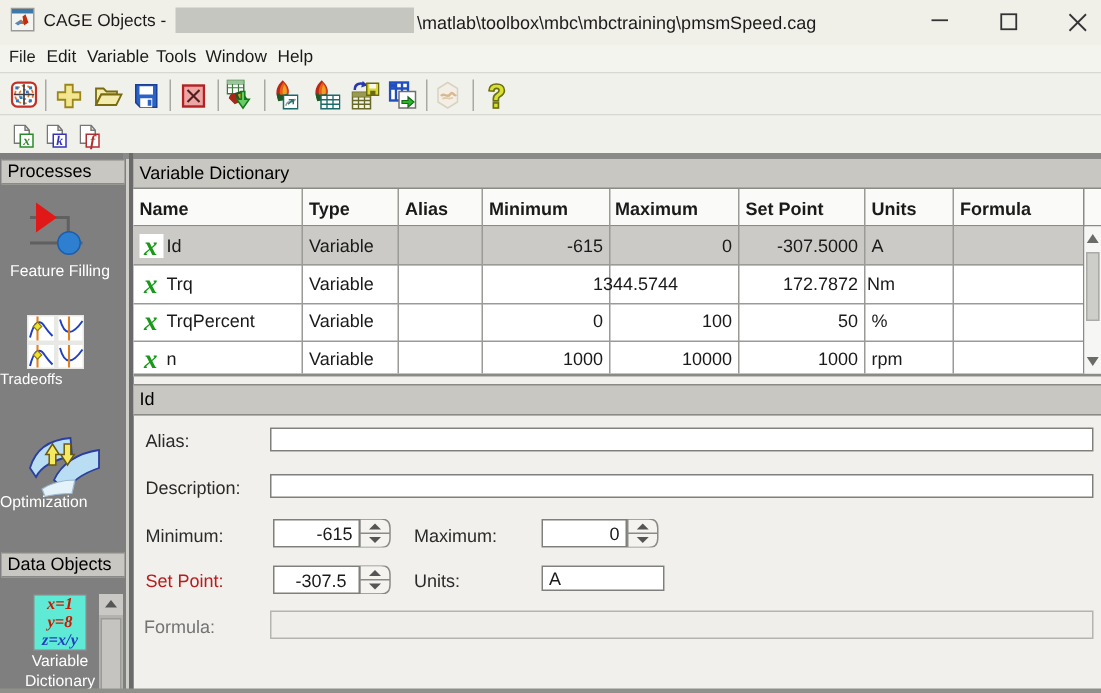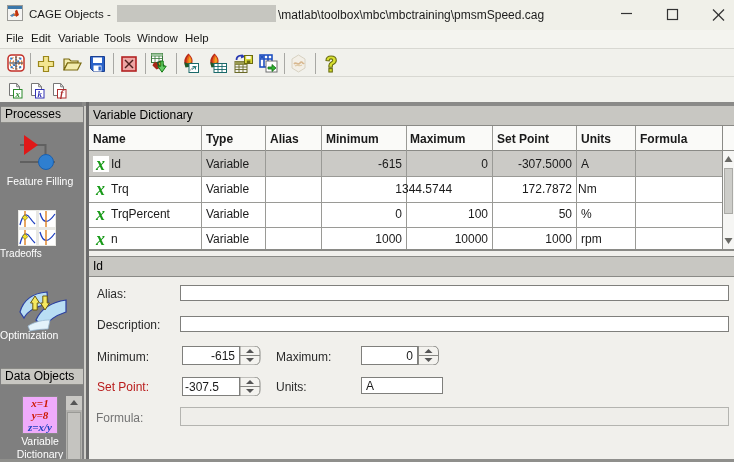--- a/index.html
+++ b/index.html
@@ -200,21 +200,21 @@
  <path d="M6 24 C10 10 20 5 33 4 L34 16 C24 18 14 22 10 30 Z" fill="#b9def4" stroke="#2a3fa0" stroke-width="1.2"></path>
  <path d="M22 32 C27 21 38 14 52 12 L52 24 C43 27 34 32 30 40 Z" fill="#b9def4" stroke="#2a3fa0" stroke-width="1.2"></path>
  <path d="M14 38 C22 33 30 32 36 32 L34 41 C28 41 20 42 16 43 Z" fill="#e4f2fa" stroke="#9ab8d0" stroke-width="0.8"></path>
  <path d="M21 8 L25.5 15 H23.2 V22 H18.8 V15 H16.5 Z" fill="#f5e960" stroke="#6a5a10"></path>
  <path d="M31 22 L26.5 15 H28.8 V8 H33.2 V15 H35.5 Z" fill="#f5e960" stroke="#6a5a10"></path>
 </svg>
 <div class="abs" style="left:0;top:329px;width:80px;color:#fff;font-size:10.5px">Optimization</div>
 
 <div class="abs hdrbar" style="left:1px;top:368px;width:82px;height:17px;line-height:15px">Data Objects</div>
 
-<div class="abs" style="left:22px;top:396px;width:36px;height:38px;background:#f0abfc;border:1px solid #888;font-family:'Liberation Serif',serif;font-weight:bold;font-style:italic;font-size:11px;line-height:12px;text-align:center">
+<div class="abs" style="left:22px;top:396px;width:36px;height:38px;background:#5eead4;border:1px solid #888;font-family:'Liberation Serif',serif;font-weight:bold;font-style:italic;font-size:11px;line-height:12px;text-align:center">
 <span style="color:#cc1800">x=1<br>y=8</span><br><span style="color:#2040c0">z=x/y</span>
 </div>
 <div class="abs" style="left:0;top:435px;width:80px;text-align:center;color:#fff;font-size:10.5px;line-height:13px">Variable<br>Dictionary</div>
 
 <div class="abs" style="left:66px;top:396px;width:16px;height:66px;background:#b3b2ae"></div>
 <div class="abs" style="left:66px;top:396px;width:16px;height:14px;background:#c9c8c4"></div>
 <svg class="abs" style="left:66px;top:396px" width="16" height="14">
     <path d="M8 4 L12 9 H4 Z" fill="#555"></path>
   </svg>
 <div class="abs" style="left:67px;top:412px;width:14px;height:50px;background:#c5c4c0;border:1px solid #9a9a96"></div>
@@ -317,21 +317,21 @@
 <div class="abs" style="left:276px;top:350px;color:#2a2a2a">Maximum:</div>
 <div class="abs" style="left:361px;top:346px;width:57px;height:19px;background:#fff;border:1px solid #7f7f7c;font-size:12px;text-align:right;line-height:18px;padding-right:4px">0</div>
 <svg class="abs" style="left:418px;top:346px" width="22" height="19" viewBox="0 0 21 19">
  <path d="M0 0 H14 Q20 0 20 6 V13 Q20 19 14 19 H0 Z" fill="#f4f3ef" stroke="#8a8a86"></path>
  <line x1="0" y1="9.5" x2="20" y2="9.5" stroke="#8a8a86"></line>
  <path d="M10 3 L14 7 H6 Z" fill="#555"></path>
  <path d="M10 16 L14 12 H6 Z" fill="#555"></path>
 </svg>
 
 <div class="abs" style="left:97px;top:380px;color:#b91c1c">Set Point:</div>
-<div class="abs" style="left:182px;top:377px;width:58px;height:19px;background:#fff;border:1px solid #7f7f7c;font-size:12px;text-align:right;line-height:18px;padding-right:20px">-307.5</div>
+<div class="abs" style="left:182px;top:377px;width:58px;height:19px;background:#fff;border:1px solid #7f7f7c;font-size:12px;text-align:right;line-height:18px;padding-right:8px">-307.5</div>
 <svg class="abs" style="left:240px;top:377px" width="21" height="19" viewBox="0 0 21 19">
  <path d="M0 0 H14 Q20 0 20 6 V13 Q20 19 14 19 H0 Z" fill="#f4f3ef" stroke="#8a8a86"></path>
  <line x1="0" y1="9.5" x2="20" y2="9.5" stroke="#8a8a86"></line>
  <path d="M10 3 L14 7 H6 Z" fill="#555"></path>
  <path d="M10 16 L14 12 H6 Z" fill="#555"></path>
 </svg>
 <div class="abs" style="left:276px;top:380px;color:#2a2a2a">Units:</div>
 <div class="abs" style="left:361px;top:377px;width:82px;height:17px;background:#fff;border:1px solid #7f7f7c;font-size:12px;line-height:16px;padding-left:4px">A</div>
 
 <div class="abs" style="left:96px;top:411px;color:#737373">Formula:</div>

